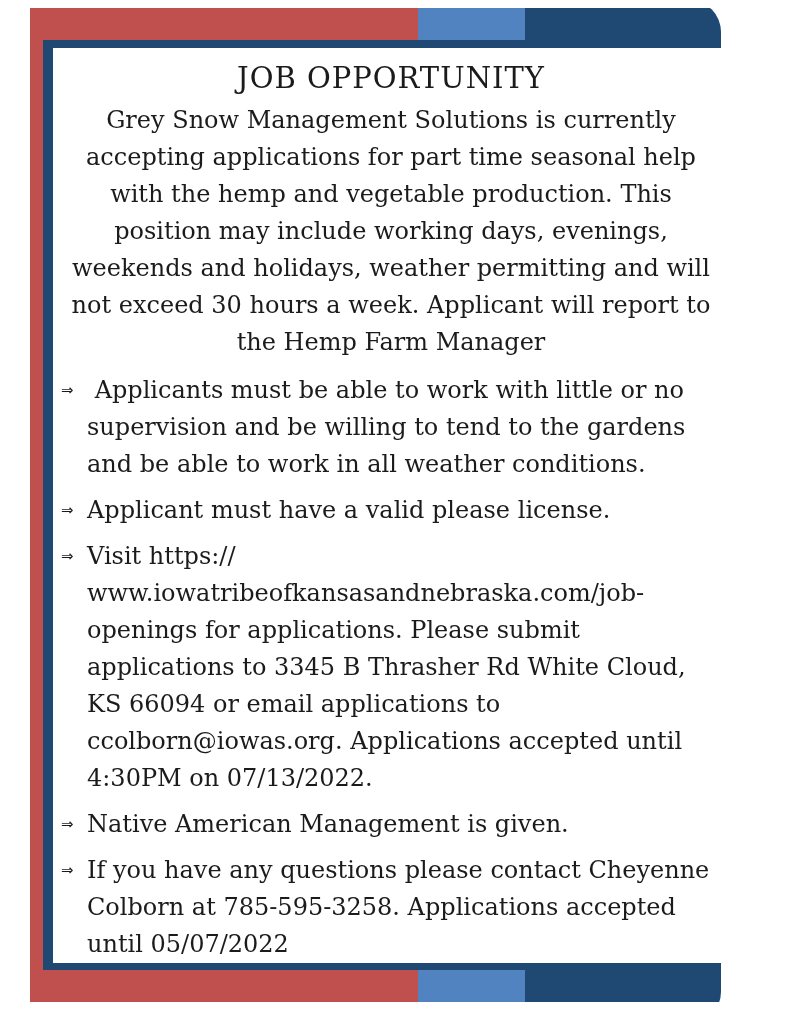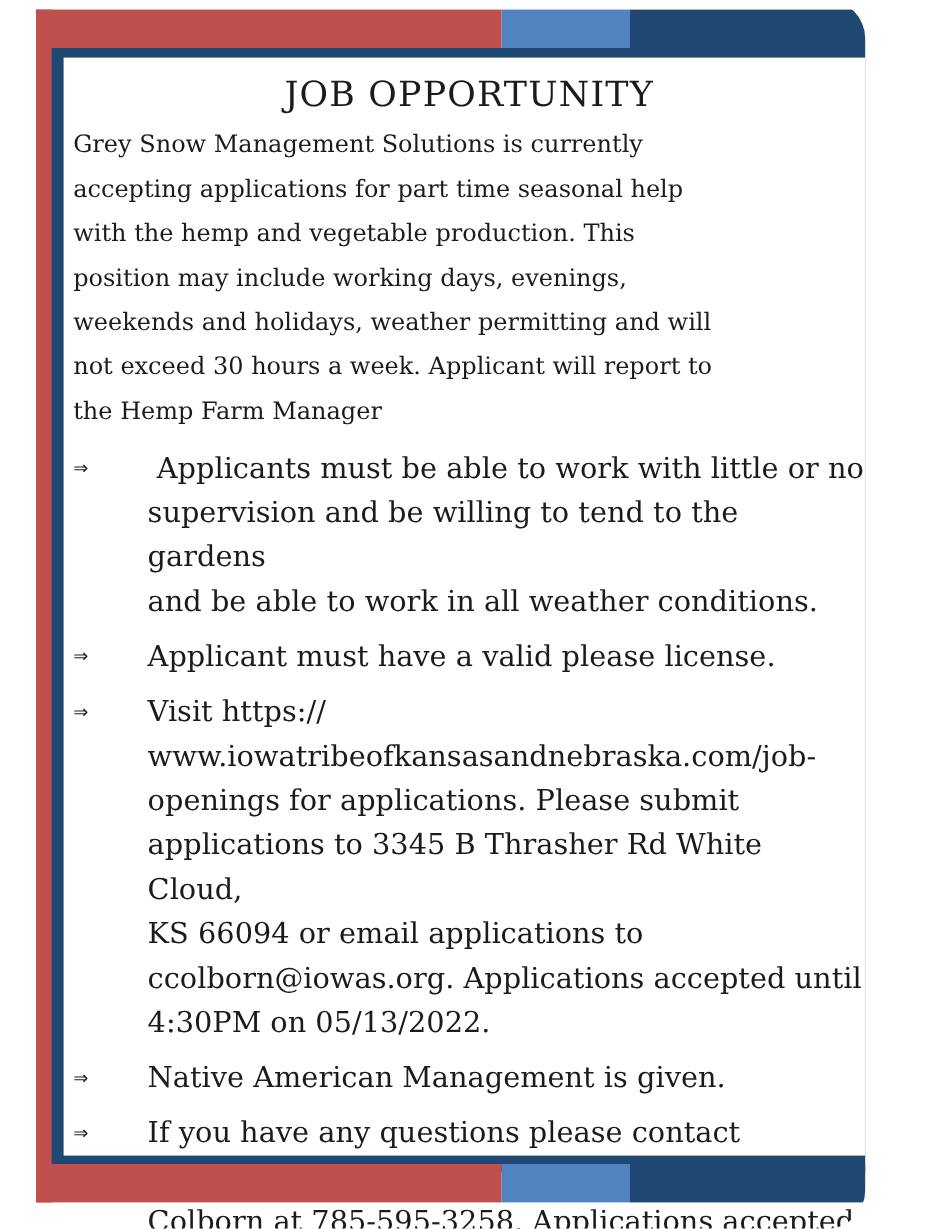--- a/index.html
+++ b/index.html
@@ -29,44 +29,44 @@
     margin:6px 0 2px 0;
     text-align:center;
     font-size:29px;
     line-height:44px;
     letter-spacing:1px;
     color:var(--text,#1b1b1b);
     font-weight:normal;
   }
   .intro{
     margin:0 0 11px 0;
-    font-size:20px;
+    font-size:24px;
     line-height:37px;
     color:var(--text,#1b1b1b);
     white-space:pre-line;
+    text-align:center;
   }
   .bullets{list-style:none;margin:0;padding:0;}
   .bullet{
     display:grid;
     grid-template-columns:26px 1fr;
     margin:0 0 9px 0;
   }
   .bullet .marker{
     font-family:"DejaVu Sans","Liberation Sans",sans-serif;
     font-size:15px;
     line-height:37px;
     color:var(--text,#1b1b1b);
   }
   .bullet .btext{
     font-size:24px;
     line-height:37px;
     color:var(--text,#1b1b1b);
     white-space:pre-line;
     overflow-wrap:anywhere;
-    margin-left:36px;
   }
 </style>
 </head>
 <body>
 
 <div class="canvas">
 
   <div class="band-left"></div>
   <div class="band-right"></div>
 
@@ -95,31 +95,31 @@
           <span class="btext">Applicant must have a valid please license.</span>
         </li>
         <li class="bullet">
           <span class="marker">⇒</span>
           <span class="btext">Visit https://
 www.iowatribeofkansasandnebraska.com/job-
 openings for applications. Please submit
 applications to 3345 B Thrasher Rd White Cloud,
 KS 66094 or email applications to
 ccolborn@iowas.org. Applications accepted until
-4:30PM on 05/13/2022.</span>
+4:30PM on 07/13/2022.</span>
         </li>
         <li class="bullet">
           <span class="marker">⇒</span>
           <span class="btext">Native American Management is given.</span>
         </li>
         <li class="bullet">
           <span class="marker">⇒</span>
           <span class="btext">If you have any questions please contact Cheyenne
 Colborn at 785-595-3258. Applications accepted
-until 05/13/2022</span>
+until 05/07/2022</span>
         </li>
       </ul>
 
     </div>
   </div>
 
   <div class="strip strip-top">
     <div class="seg-red"></div>
     <div class="seg-blue"></div>
     <div class="seg-navy"></div>

